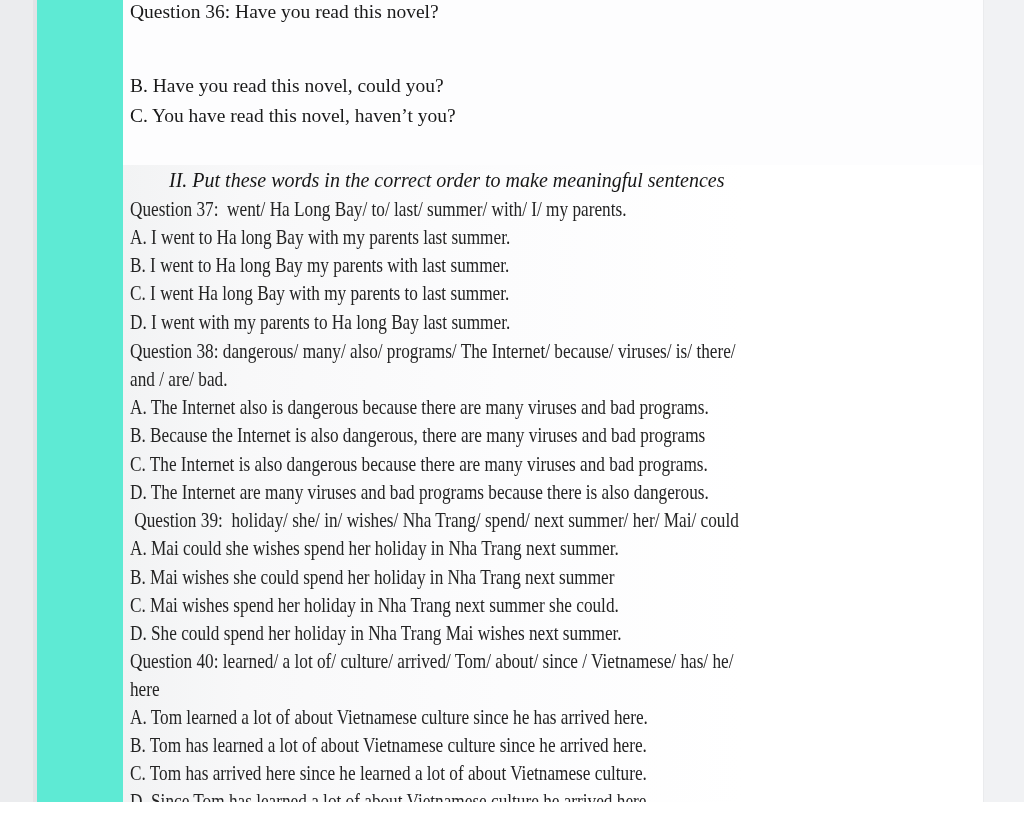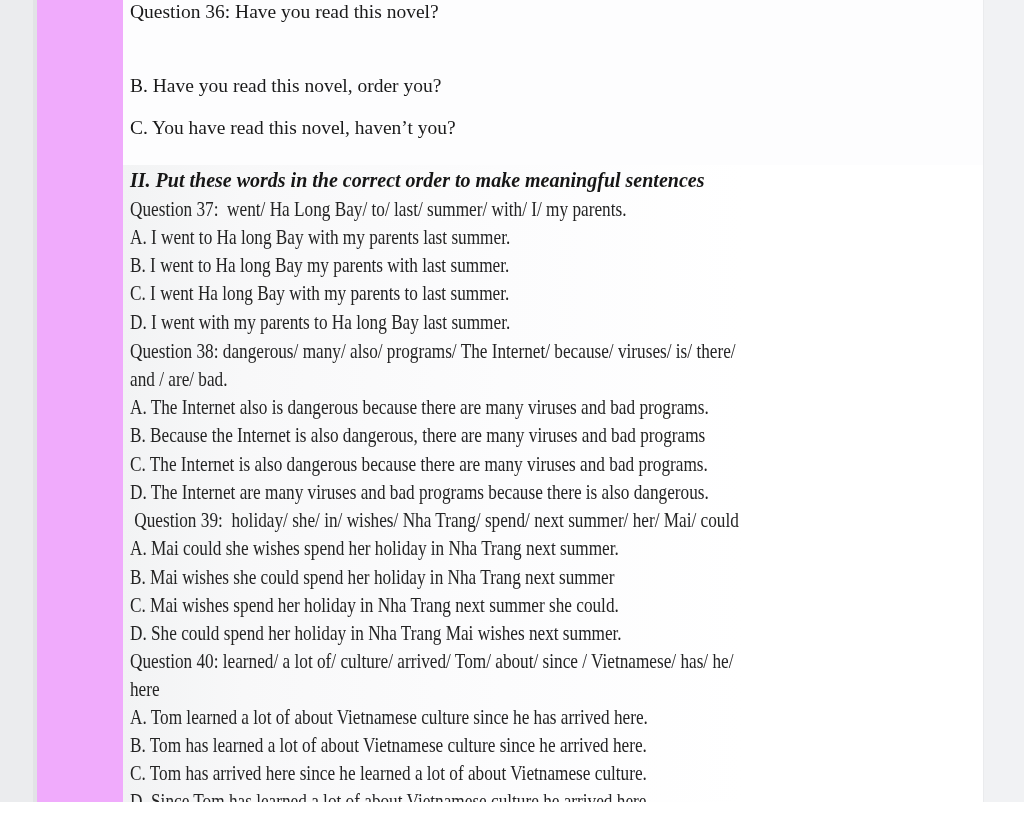--- a/index.html
+++ b/index.html
@@ -1,21 +1,21 @@
 <!DOCTYPE html>
 <html><head>
 <meta charset="utf-8">
 <style>
   html, body { margin: 0; padding: 0; background: #ffffff; }
   #viewport {
     position: relative;
     width: 1024px;
     height: 802px;
     overflow: hidden;
-    background: #f0abfc;
+    background: #5eead4;
     font-family: "Liberation Serif", serif;
   }
   .gutter-left {
     position: absolute; left: 0; top: 0; width: 33px; height: 823px;
     background: #ebecee;
     border-right: 4px solid #e2e3e6;
   }
   .gutter-right {
     position: absolute; left: 983px; top: 0; width: 41px; height: 823px;
     background: #f1f2f4;
@@ -30,21 +30,21 @@
     background: #fdfdfe;
   }
   .line {
     position: absolute;
     left: 130px;
     white-space: pre;
     color: #1a1a1a;
   }
   
   .s1 { font-size: 19.5px; line-height: 1.2; }
-  .head { font-size: 20px; line-height: 1.2; font-weight: bold; font-style: italic; color: #161616; }
+  .head { font-size: 20px; line-height: 1.2; font-weight: normal; font-style: italic; color: #161616; margin-left: 39px; }
   
   .s2 {
     font-size: 21px; line-height: 1.15; color: #242424;
     transform: scaleX(0.82);
     transform-origin: 0 0;
   }
   .footer-line {
     position: absolute;
     left: 477px;
     white-space: pre;
@@ -56,22 +56,22 @@
 </head>
 <body>
 
 <div id="viewport">
   <div class="gutter-left"></div>
   <div class="gutter-right"></div>
   <div class="photo-bg-top"></div>
   <div class="photo-bg"></div>
 
   <div class="line s1" style="top:0px">Question 36: Have you read this novel?</div>
-  <div class="line s1" style="top:74px">B. Have you read this novel, order you?</div>
-  <div class="line s1" style="top:116px">C. You have read this novel, haven’t you?</div>
+  <div class="line s1" style="top:74px">B. Have you read this novel, could you?</div>
+  <div class="line s1" style="top:104px">C. You have read this novel, haven’t you?</div>
 
   <div class="line head" style="top:168px">II. Put these words in the correct order to make meaningful sentences</div>
 
   <div class="line s2" style="top:197px">Question 37:  went/ Ha Long Bay/ to/ last/ summer/ with/ I/ my parents.</div>
   <div class="line s2" style="top:225px">A. I went to Ha long Bay with my parents last summer.</div>
   <div class="line s2" style="top:253px">B. I went to Ha long Bay my parents with last summer.</div>
   <div class="line s2" style="top:281px">C. I went Ha long Bay with my parents to last summer.</div>
   <div class="line s2" style="top:310px">D. I went with my parents to Ha long Bay last summer.</div>
 
   <div class="line s2" style="top:339px">Question 38: dangerous/ many/ also/ programs/ The Internet/ because/ viruses/ is/ there/</div>

